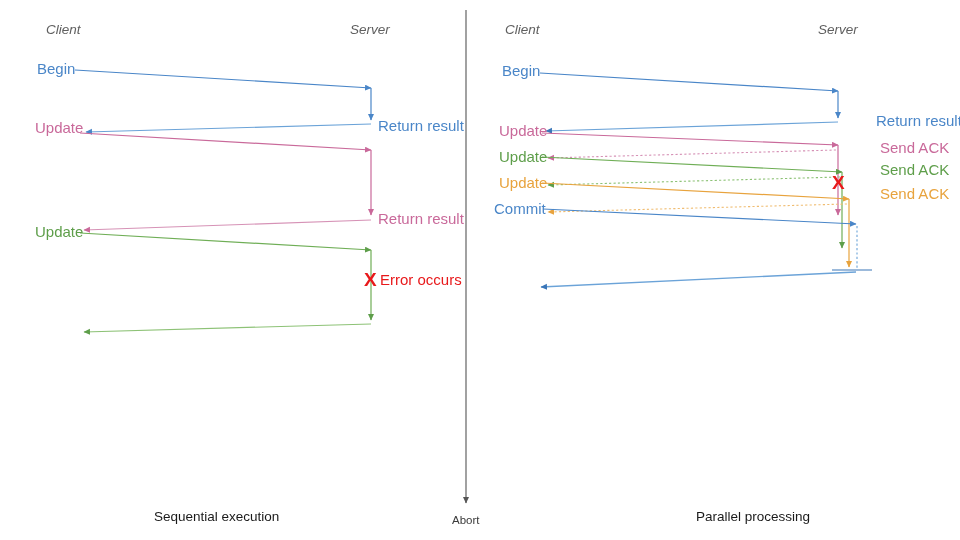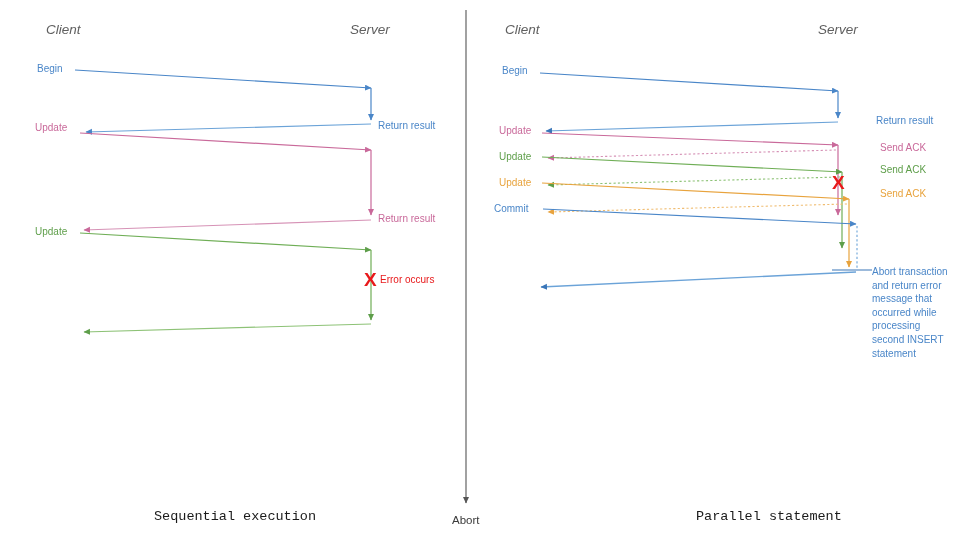--- a/index.html
+++ b/index.html
@@ -24,39 +24,39 @@
   svg.layer {
     position: absolute;
     left: 0;
     top: 0;
     width: 960px;
     height: 540px;
   }
   .lbl {
     position: absolute;
     font-family: "Liberation Sans", sans-serif;
-    font-size: 10px;
+    font-size: 15px;
     line-height: 13.6px;
     white-space: pre;
     letter-spacing: 0px;
   }
   .lbl.wrap { white-space: normal; }
   .head {
     position: absolute;
     font-style: italic;
     font-size: 13.5px;
     color: #5f5f5f;
     font-family: "Liberation Sans", sans-serif;
     white-space: pre;
   }
   .caption {
     position: absolute;
     font-size: 13.5px;
     color: #1a1a1a;
-    font-family: Liberation Mono, monospace;
+    font-family: Liberation Sans, sans-serif;
     white-space: pre;
   }
   .timelbl {
     position: absolute;
     font-size: 11.5px;
     color: #3a3a3a;
     font-family: "Liberation Sans", sans-serif;
     white-space: pre;
   }
   .xmark {
@@ -178,19 +178,18 @@
   <div class="lbl" style="left:499px; top:176px; color:#e8a33d;">Update</div>
   <div class="lbl" style="left:494px; top:202px; color:#4a86c8;text-align:center;">Commit</div>
 
   <div class="lbl" style="left:876px; top:114px; color:#4a86c8;">Return result</div>
   <div class="lbl" style="left:880px; top:141px; color:#c9699a;">Send ACK</div>
   <div class="lbl" style="left:880px; top:163px; color:#5e9e4a;">Send ACK</div>
   <div class="lbl" style="left:880px; top:187px; color:#e8a33d;">Send ACK</div>
 
   <div class="xmark" style="left:832px; top:173px;">X</div>
 
-  <div class="lbl wrap" style="left:872px; top:265px; width:82px; color:#4a86c8;">Abort transaction and return error message that occurred while processing second INSERT statement</div>
 
-  <div class="caption" style="left:696px; top:509px;">Parallel statement</div>
+  <div class="caption" style="left:696px; top:509px;">Parallel processing</div>
 
   <div class="timelbl" style="left:452px; top:514px;">Abort</div>
 
 </div>
 
 </body></html>

